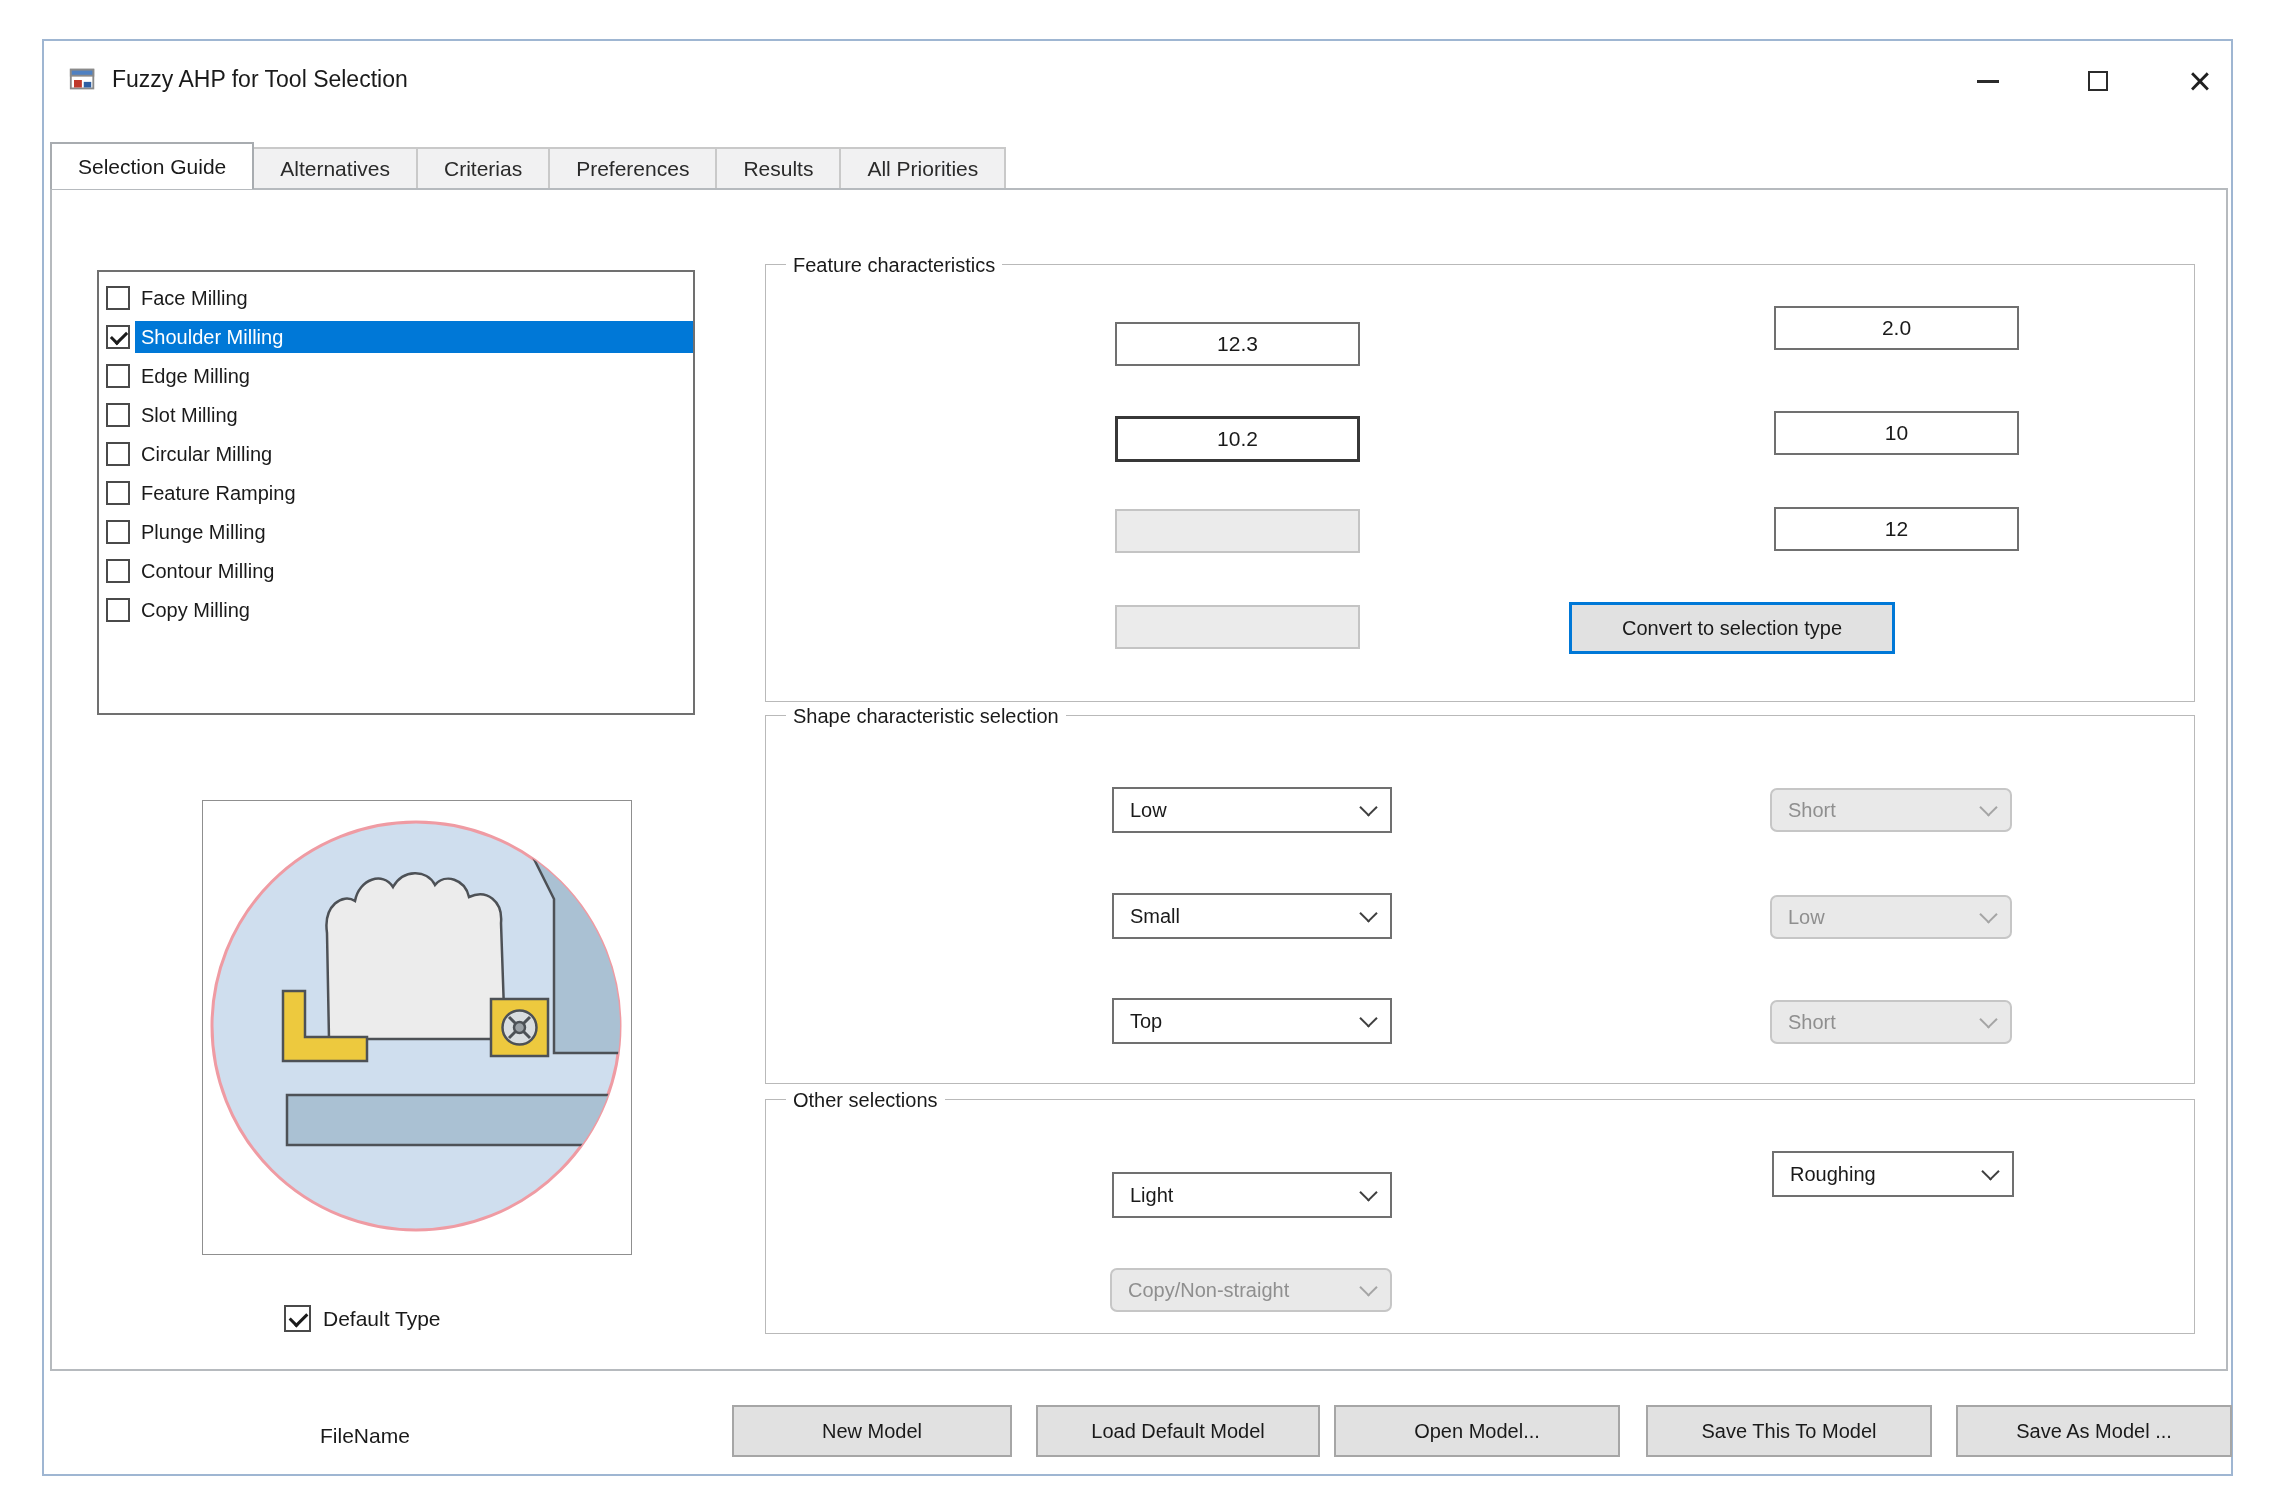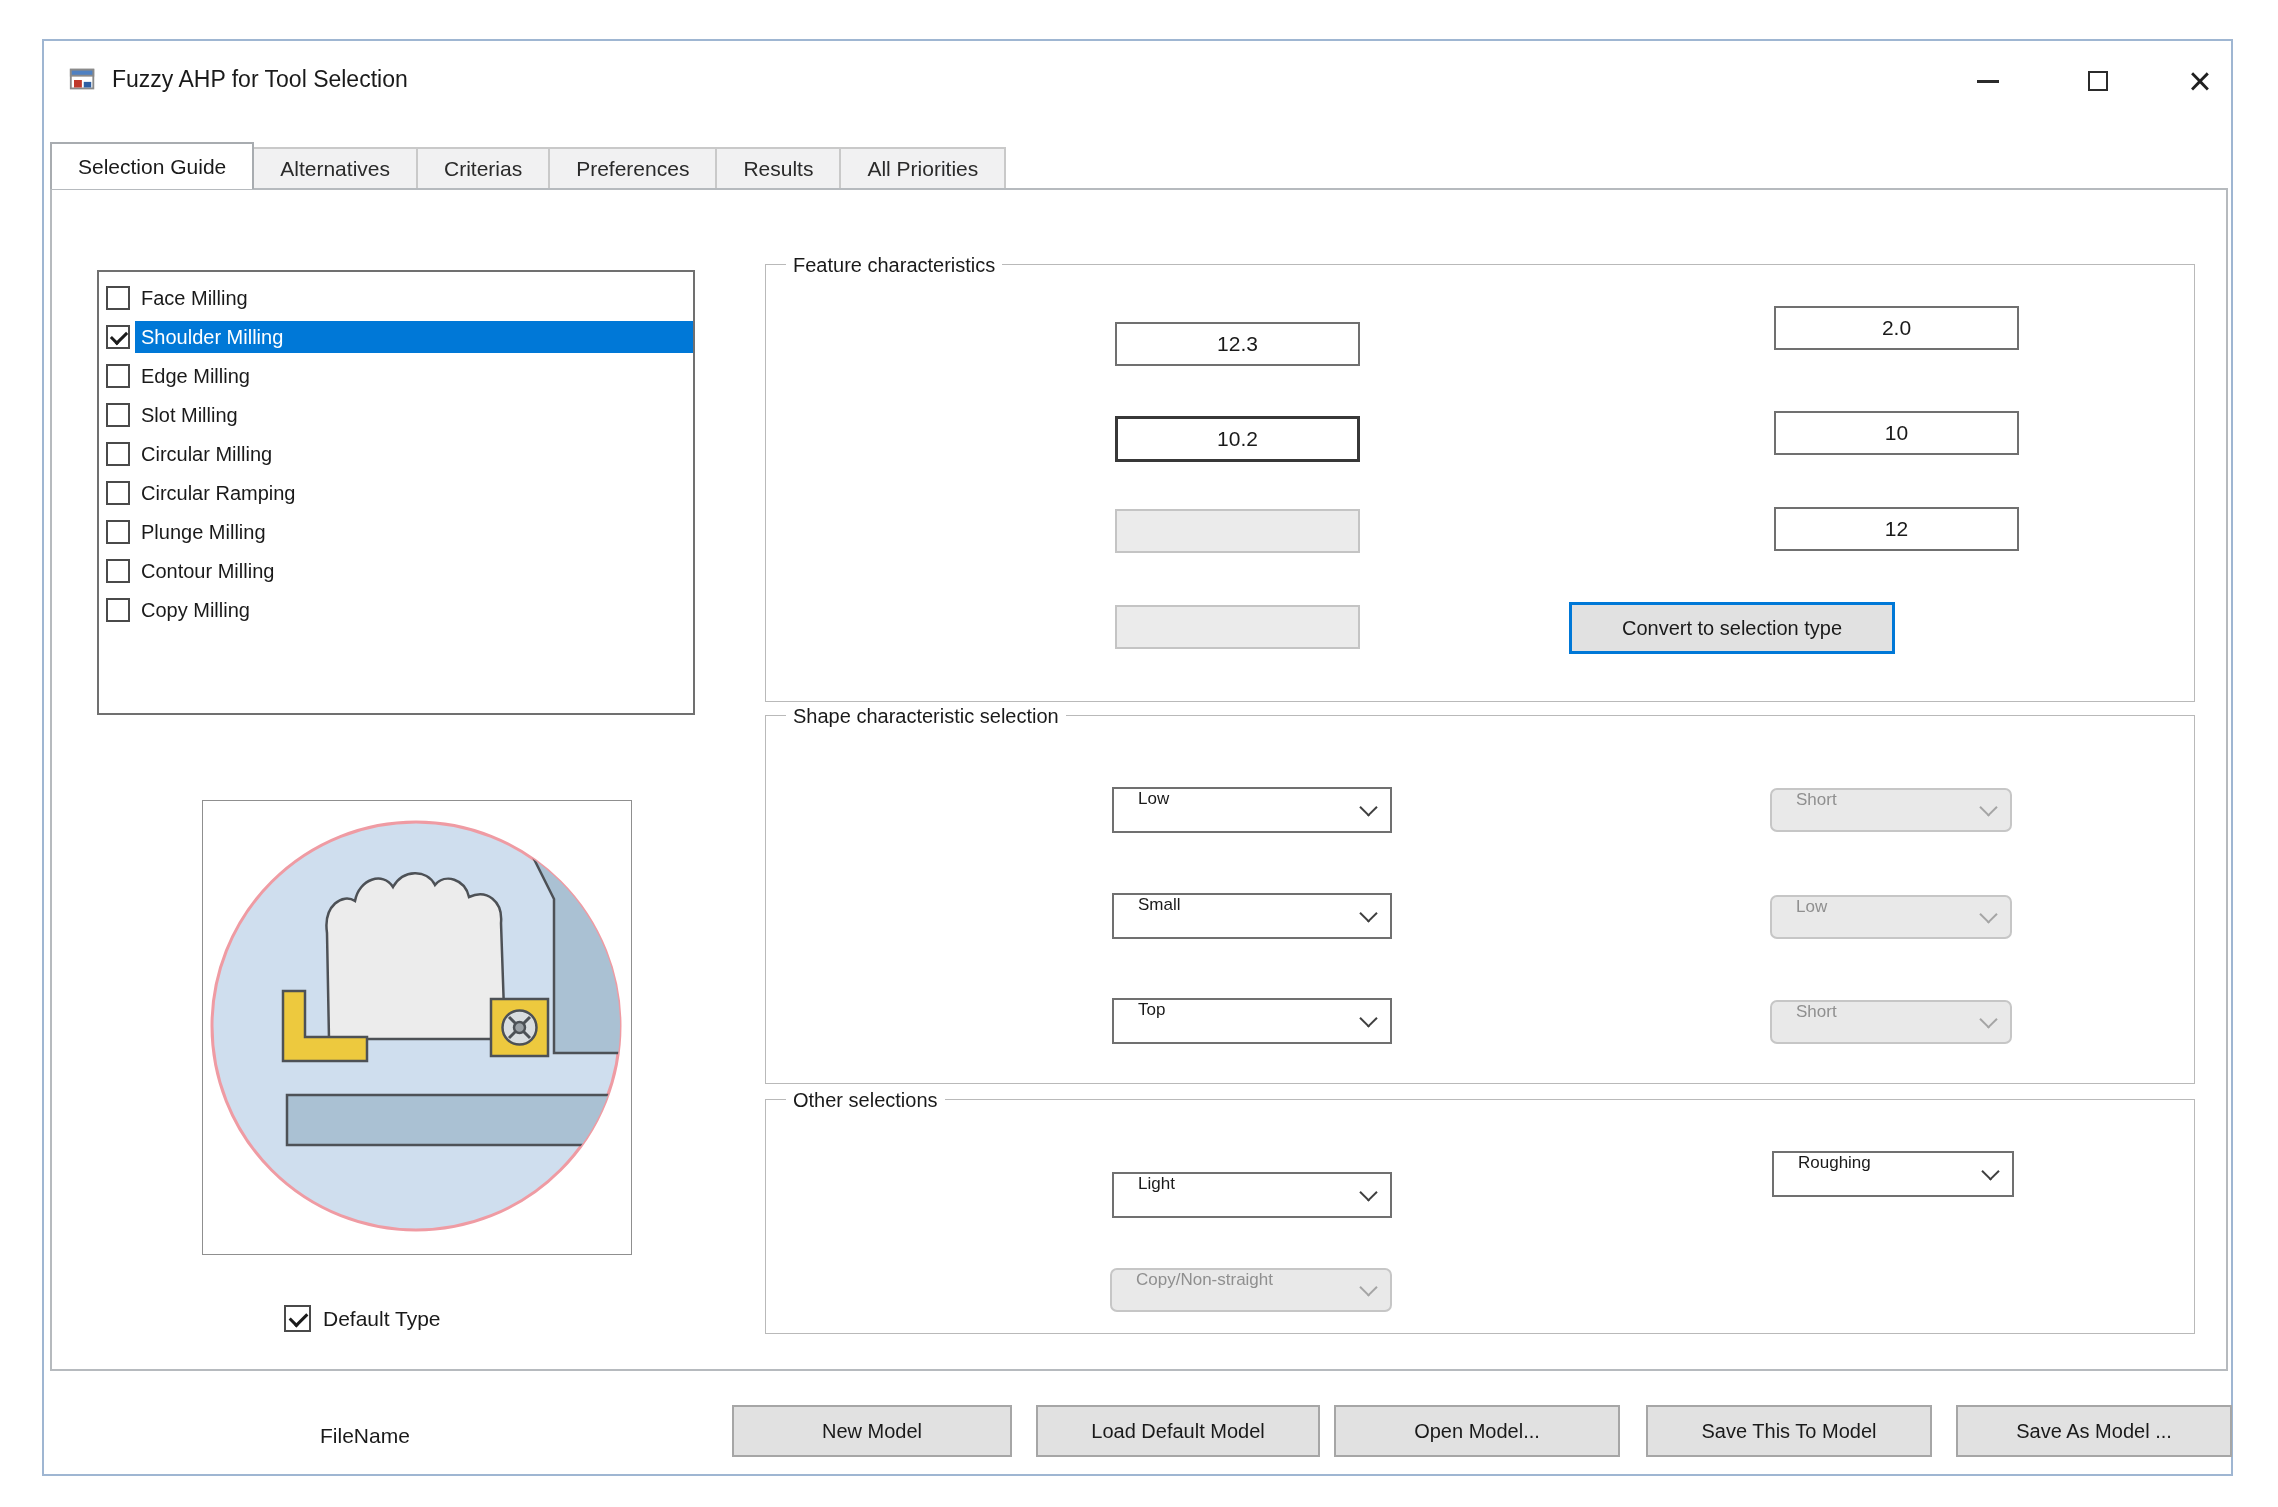--- a/index.html
+++ b/index.html
@@ -26,22 +26,22 @@
   
   .lbl{position:absolute;font-size:21px;line-height:28px;white-space:nowrap;color:#1a1a1a;}
   .lbl.center{text-align:center;}
   .lbl.dis{color:#a8a8a8;}
   .grp{position:absolute;border:1px solid #b9b9b9;box-sizing:border-box;z-index:2;background:transparent;}
   .grp-title{position:absolute;top:-14px;left:20px;background:#fff;padding:0 7px;font-size:20px;line-height:28px;white-space:nowrap;}
   .tbox{position:absolute;box-sizing:border-box;border:2px solid #707070;background:#fff;text-align:center;
         font-size:21px;color:#1a1a1a;font-family:inherit;padding:0;z-index:5;outline:none;}
   .tbox.strong{border:3px solid #383838;}
   .tbox.dis{background:#ebebeb;border-color:#c4c4c4;}
-  .combo{position:absolute;box-sizing:border-box;border:2px solid #707070;background:#fff;display:flex;align-items:flex-start;
-         padding-left:24px;font-size:17px;color:#1a1a1a;z-index:5;}
+  .combo{position:absolute;box-sizing:border-box;border:2px solid #707070;background:#fff;display:flex;align-items:center;
+         padding-left:16px;font-size:20px;color:#1a1a1a;z-index:5;}
   .combo .chev{position:absolute;right:15px;top:50%;width:11px;height:11px;border-right:2px solid #3f3f3f;
                border-bottom:2px solid #3f3f3f;transform:translateY(-70%) rotate(45deg);}
   .combo.dis{background:#e9e9e9;border-color:#c6c6c6;color:#8f8f8f;border-radius:7px;}
   .combo.dis .chev{border-color:#a5a5a5;}
   .btn{position:absolute;box-sizing:border-box;border:2px solid #a6a6a6;background:#e1e1e1;font-size:20px;color:#1a1a1a;
        display:flex;align-items:center;justify-content:center;font-family:inherit;white-space:nowrap;z-index:5;}
   .btn.primary{border:3px solid #0078d7;}
   
   .listbox{position:absolute;left:53px;top:229px;width:598px;height:445px;border:2px solid #707070;
            box-sizing:border-box;background:#fff;padding-top:6px;z-index:5;}
@@ -116,21 +116,21 @@
       <div class="lrow">
         <span class="cb"></span>
         <span class="ltext">Slot Milling</span>
       </div>
       <div class="lrow">
         <span class="cb"></span>
         <span class="ltext">Circular Milling</span>
       </div>
       <div class="lrow">
         <span class="cb"></span>
-        <span class="ltext">Circular Ramping</span>
+        <span class="ltext">Feature Ramping</span>
       </div>
       <div class="lrow">
         <span class="cb"></span>
         <span class="ltext">Plunge Milling</span>
       </div>
       <div class="lrow">
         <span class="cb"></span>
         <span class="ltext">Contour Milling</span>
       </div>
       <div class="lrow">

